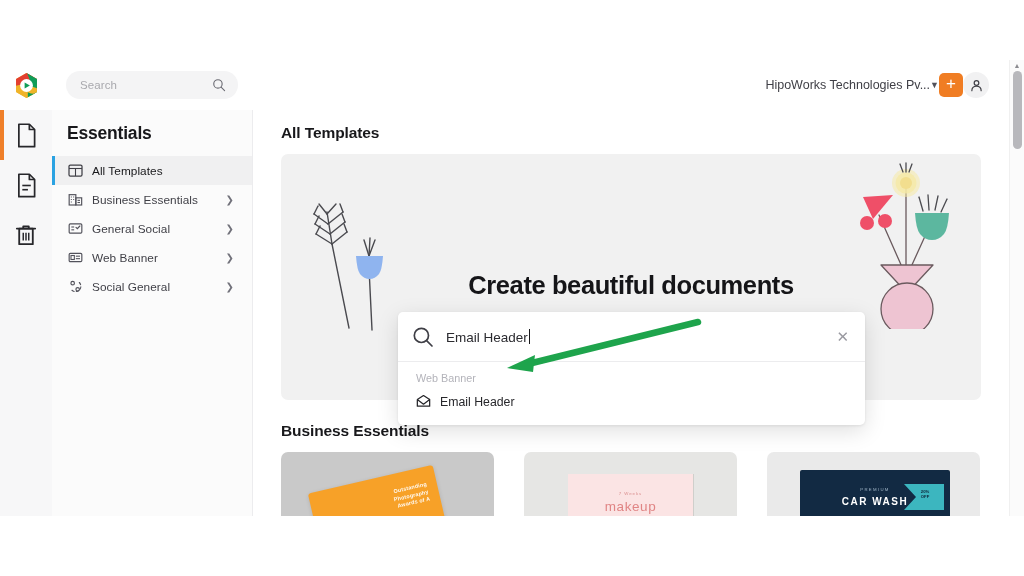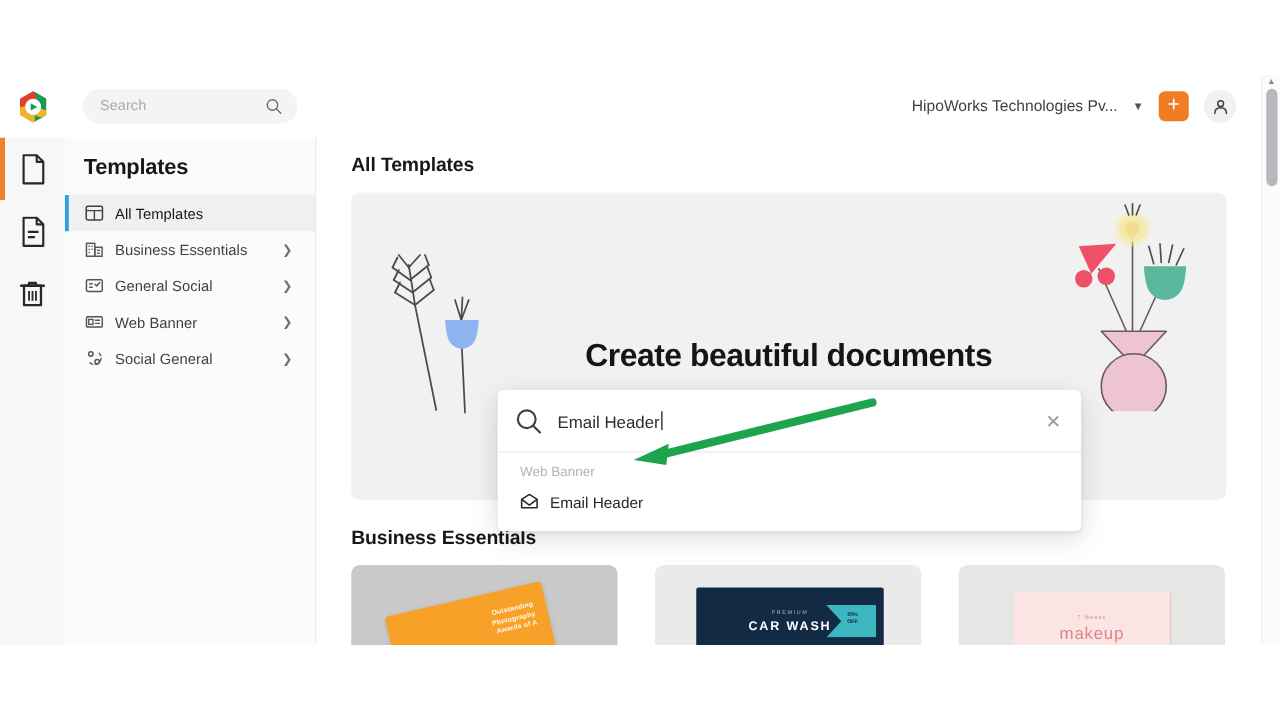--- a/index.html
+++ b/index.html
@@ -21,21 +21,21 @@
   #logo-wrap { width: 52px; display: flex; align-items: center; justify-content: center; }
   .logo-hex { width: 27px; height: 27px; position: relative; }
 
   #top-search {
     margin-left: 14px; width: 172px; height: 28px; border-radius: 15px;
     background: #f4f4f5; display: flex; align-items: center;
     padding: 0 12px 0 14px;
   }
   #top-search .ph { flex: 1; font-size: 11.5px; color: #a9a9ae; letter-spacing: .1px; }
 
-  #org-area { margin-left: auto; display: flex; align-items: center; gap: 12px; padding-right: 20px; }
+  #org-area { margin-left: auto; display: flex; align-items: center; padding-right: 20px; }
   #org-name { font-size: 12.5px; color: #3f3f46; }
   #org-chevron { font-size: 9px; color: #52525b; }
   #plus-btn {
     width: 24px; height: 24px; border-radius: 5px; background: #f07d23;
     color: #fff; font-size: 17px; line-height: 21px; text-align: center;
     font-weight: 300; cursor: pointer;
   }
   #avatar-btn {
     width: 26px; height: 26px; border-radius: 50%; background: #f1f1f2;
     display: flex; align-items: center; justify-content: center;
@@ -258,21 +258,21 @@
         <path d="M9 6 V3.6 h6 V6" fill="none" stroke="#27272b" stroke-width="2" stroke-linejoin="round"></path>
         <path d="M4.6 6 h14.8 v17 h-14.8 z" fill="none" stroke="#27272b" stroke-width="2" stroke-linejoin="round"></path>
         <line x1="9" y1="10.5" x2="9" y2="19" stroke="#27272b" stroke-width="1.6"></line>
         <line x1="12" y1="10.5" x2="12" y2="19" stroke="#27272b" stroke-width="1.6"></line>
         <line x1="15" y1="10.5" x2="15" y2="19" stroke="#27272b" stroke-width="1.6"></line>
       </svg>
     </div>
   </div>
 
   <div id="sidebar">
-    <div id="sidebar-title">Templates</div>
+    <div id="sidebar-title">Essentials</div>
 
     <div class="nav-item active">
       <span class="nav-ico">
         <svg width="15" height="15" viewBox="0 0 18 18">
           <rect x="1.2" y="2.4" width="15.6" height="13.2" rx="1.6" fill="none" stroke="#3f3f46" stroke-width="1.5"></rect>
           <line x1="1.2" y1="6.6" x2="16.8" y2="6.6" stroke="#3f3f46" stroke-width="1.3"></line>
           <line x1="9" y1="6.6" x2="9" y2="15.6" stroke="#3f3f46" stroke-width="1.3"></line>
         </svg>
       </span>
       <span class="nav-label">All Templates</span>
@@ -413,40 +413,40 @@
         <div class="orange-flyer">
           <div class="of-txt">
             <div>Outstanding</div>
             <div>Photography</div>
             <div>Awards of A</div>
           </div>
 
         </div>
       </div>
 
+      <div class="card card-3">
+        <div class="makeup">
+          <div class="mk-kick">7 Weeks</div>
+          <div class="mk-title">makeup</div>
+
+        </div>
+      </div>
+
       <div class="card card-2">
         <div class="carwash">
           <div class="cw-kick">PREMIUM</div>
           <div class="cw-title">CAR WASH</div>
           <div class="cw-ribbon"></div>
           <div class="cw-ribbon-txt">
             <div>20%</div>
             <div>OFF</div>
           </div>
 
         </div>
       </div>
-
-      <div class="card card-3">
-        <div class="makeup">
-          <div class="mk-kick">7 Weeks</div>
-          <div class="mk-title">makeup</div>
-
-        </div>
-      </div>
     </div>
   </div>
 
   <div id="search-overlay">
     <div id="ov-input-row">
       <svg id="ov-mag" viewBox="0 0 22 22">
         <circle cx="9.4" cy="9.4" r="7.1" fill="none" stroke="#3f3f46" stroke-width="1.7"></circle>
         <line x1="14.6" y1="14.6" x2="20" y2="20" stroke="#3f3f46" stroke-width="1.7" stroke-linecap="round"></line>
       </svg>
       <div id="ov-value"><span>Email Header</span><span id="ov-caret"></span></div>

